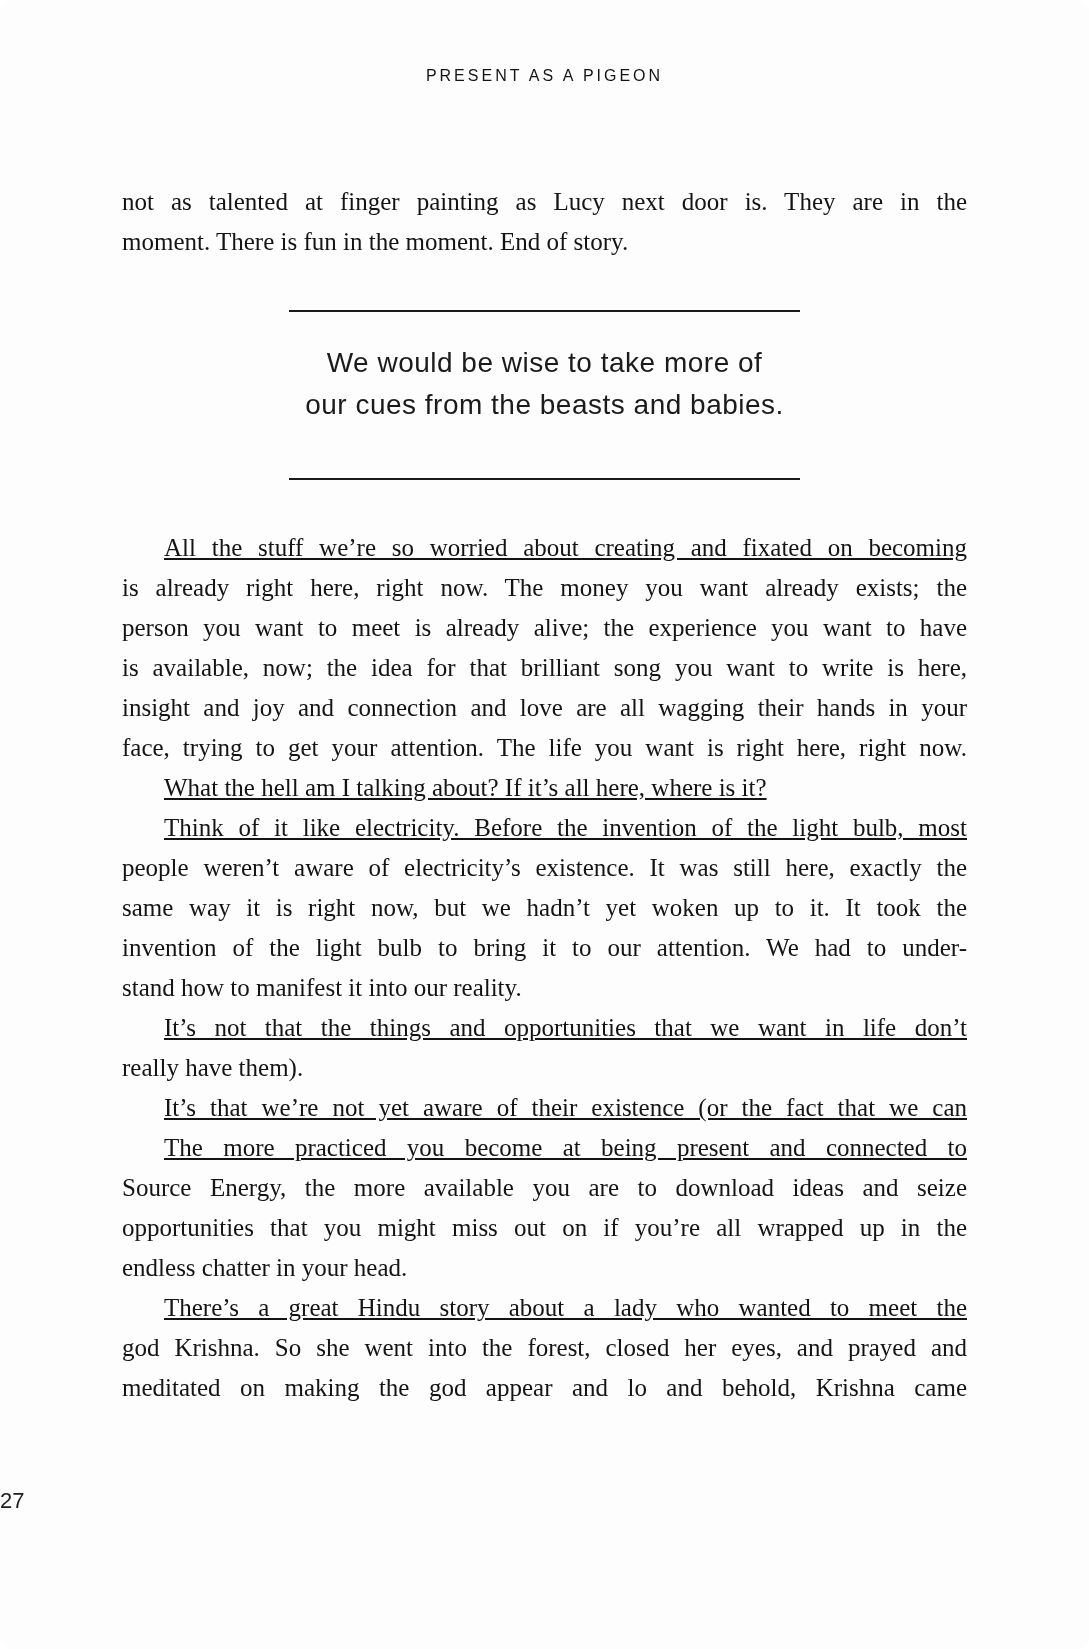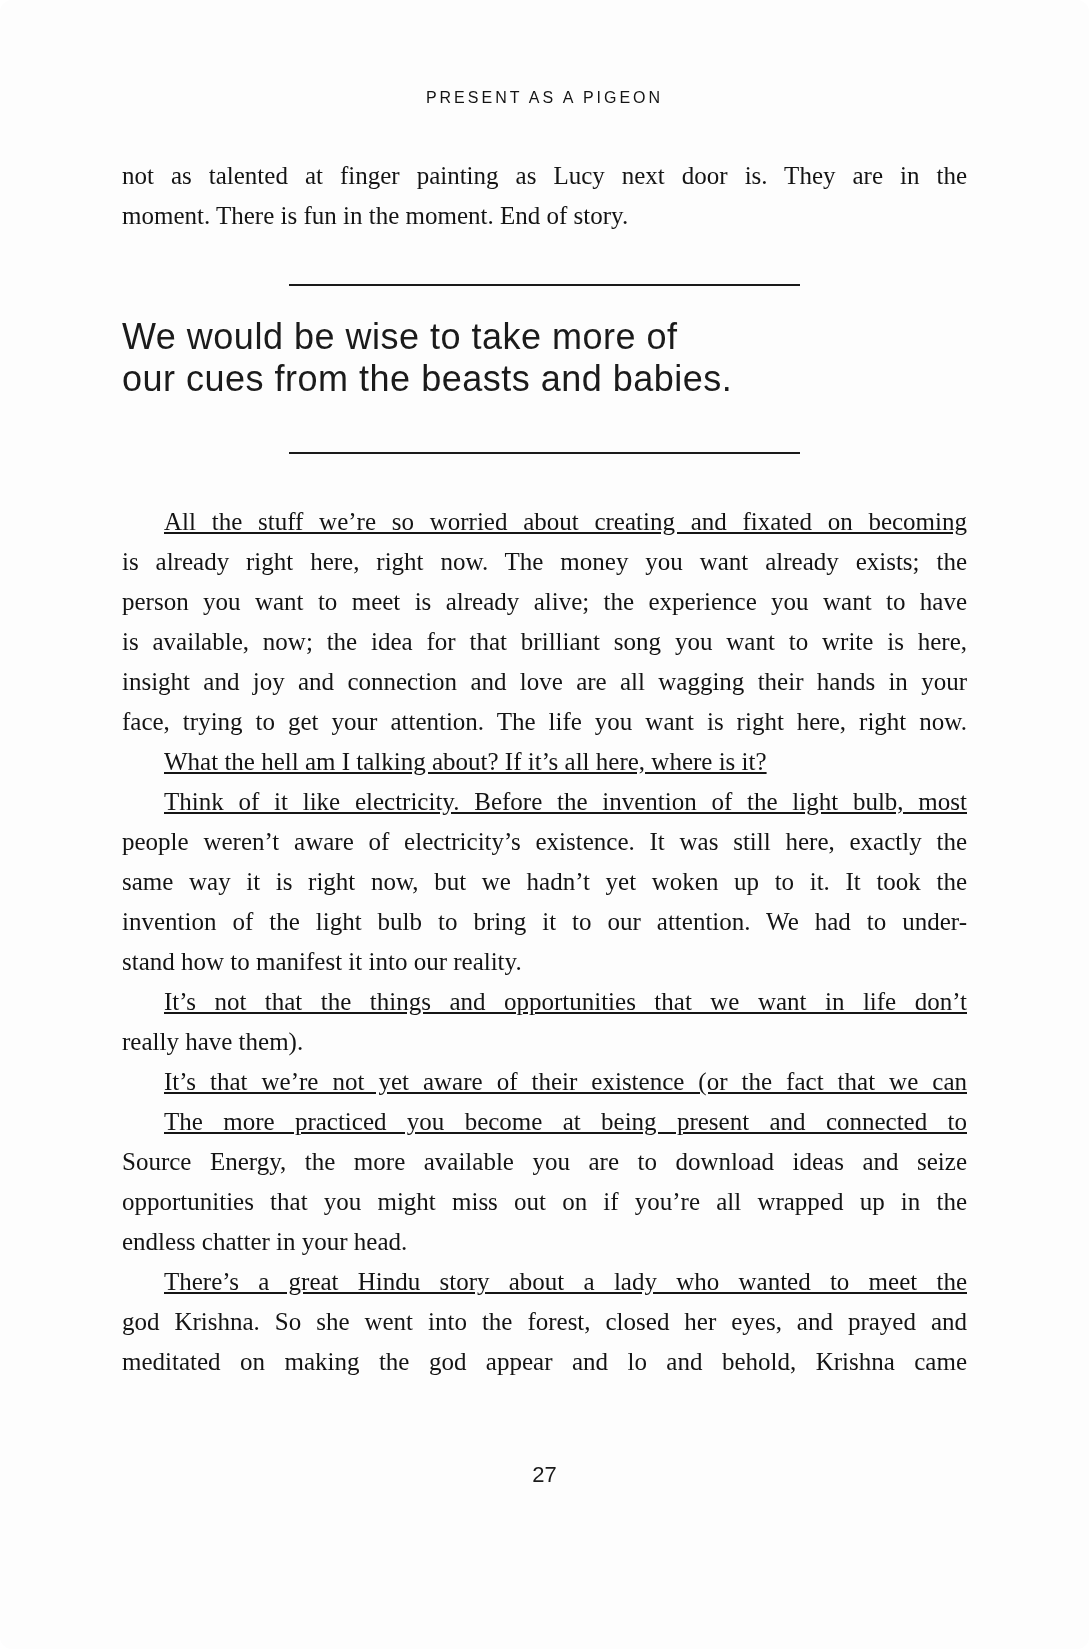--- a/index.html
+++ b/index.html
@@ -6,21 +6,21 @@
   body { background: #ffffff; }
 
   .page {
     position: relative;
     width: 1089px;
     height: 1649px;
     box-sizing: border-box;
     background: var(--paper, #fdfdfd);
     color: var(--ink, #141414);
     font-family: "Liberation Serif", serif;
-    padding-top: 88px;
+    padding-top: 66px;
     overflow: hidden;
     border-radius: 12px;
   }
 
   .running-header {
     font-family: "Liberation Sans", sans-serif;
     font-size: 16px;
     line-height: 20px;
     letter-spacing: 3px;
     text-align: center;
@@ -43,48 +43,47 @@
   }
   .line.justify {
     text-align: justify;
     text-align-last: justify;
   }
   .line.indent {
     padding-left: 42px;
     text-decoration: underline;
   }
 
-  .intro { margin-top: 48px; }
+  .intro { margin-top: 96px; }
 
   .rule {
     width: 511px;
     height: 2px;
     background: #1a1a1a;
     margin: 0 auto;
   }
   .rule-top    { margin-top: 48px; }
   .rule-bottom { margin-top: 52px; }
 
   .quote { margin-top: 30px; }
   .quote-line {
     font-family: "Liberation Sans", sans-serif;
-    font-size: 36px;
+    font-size: 28px;
     line-height: 42px;
     height: 42px;
     letter-spacing: 0.5px;
-    text-align: left;
+    text-align: center;
     white-space: nowrap;
     color: #1b1b1b;
   }
 
   .body-text { margin-top: 48px; }
 
   .page-number {
     margin-top: 80px;
-    text-align: center;
     font-family: "Liberation Sans", sans-serif;
     font-size: 22px;
     line-height: 26px;
     color: #1b1b1b;
   }
 </style>
 </head>
 <body>
 
 <div class="page" style="--ink: #141414; --paper: #fdfdfd;">

